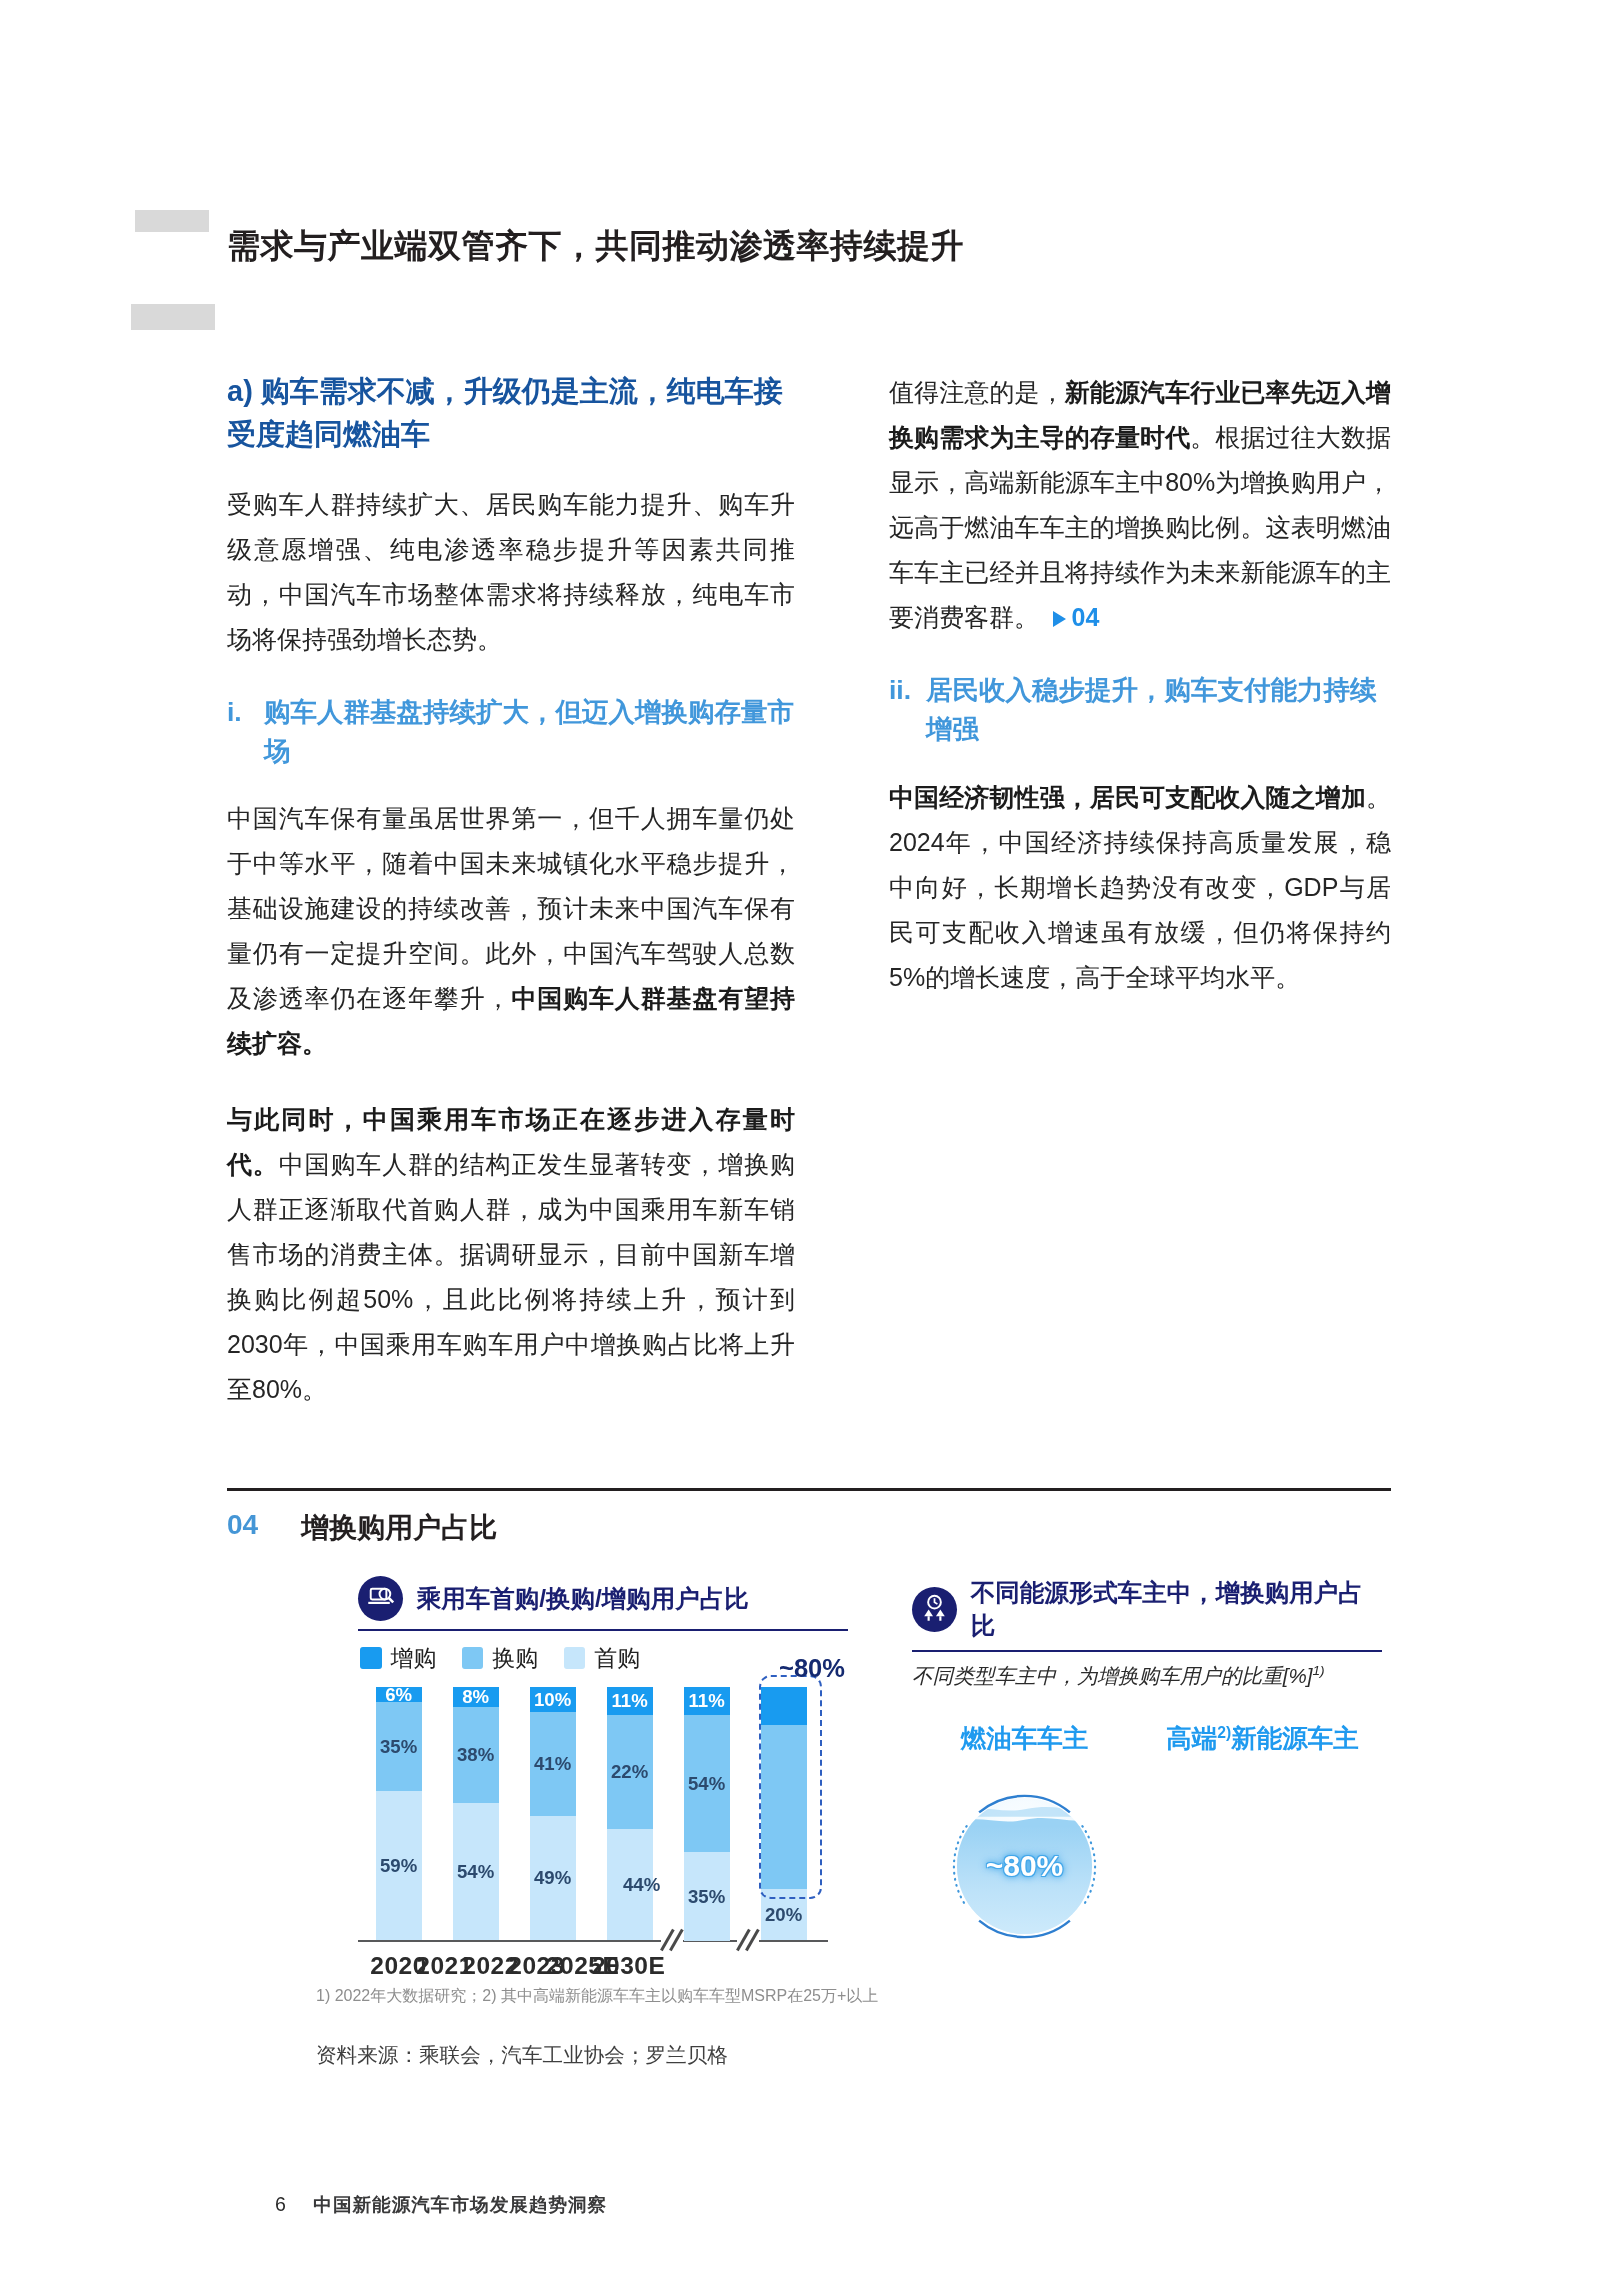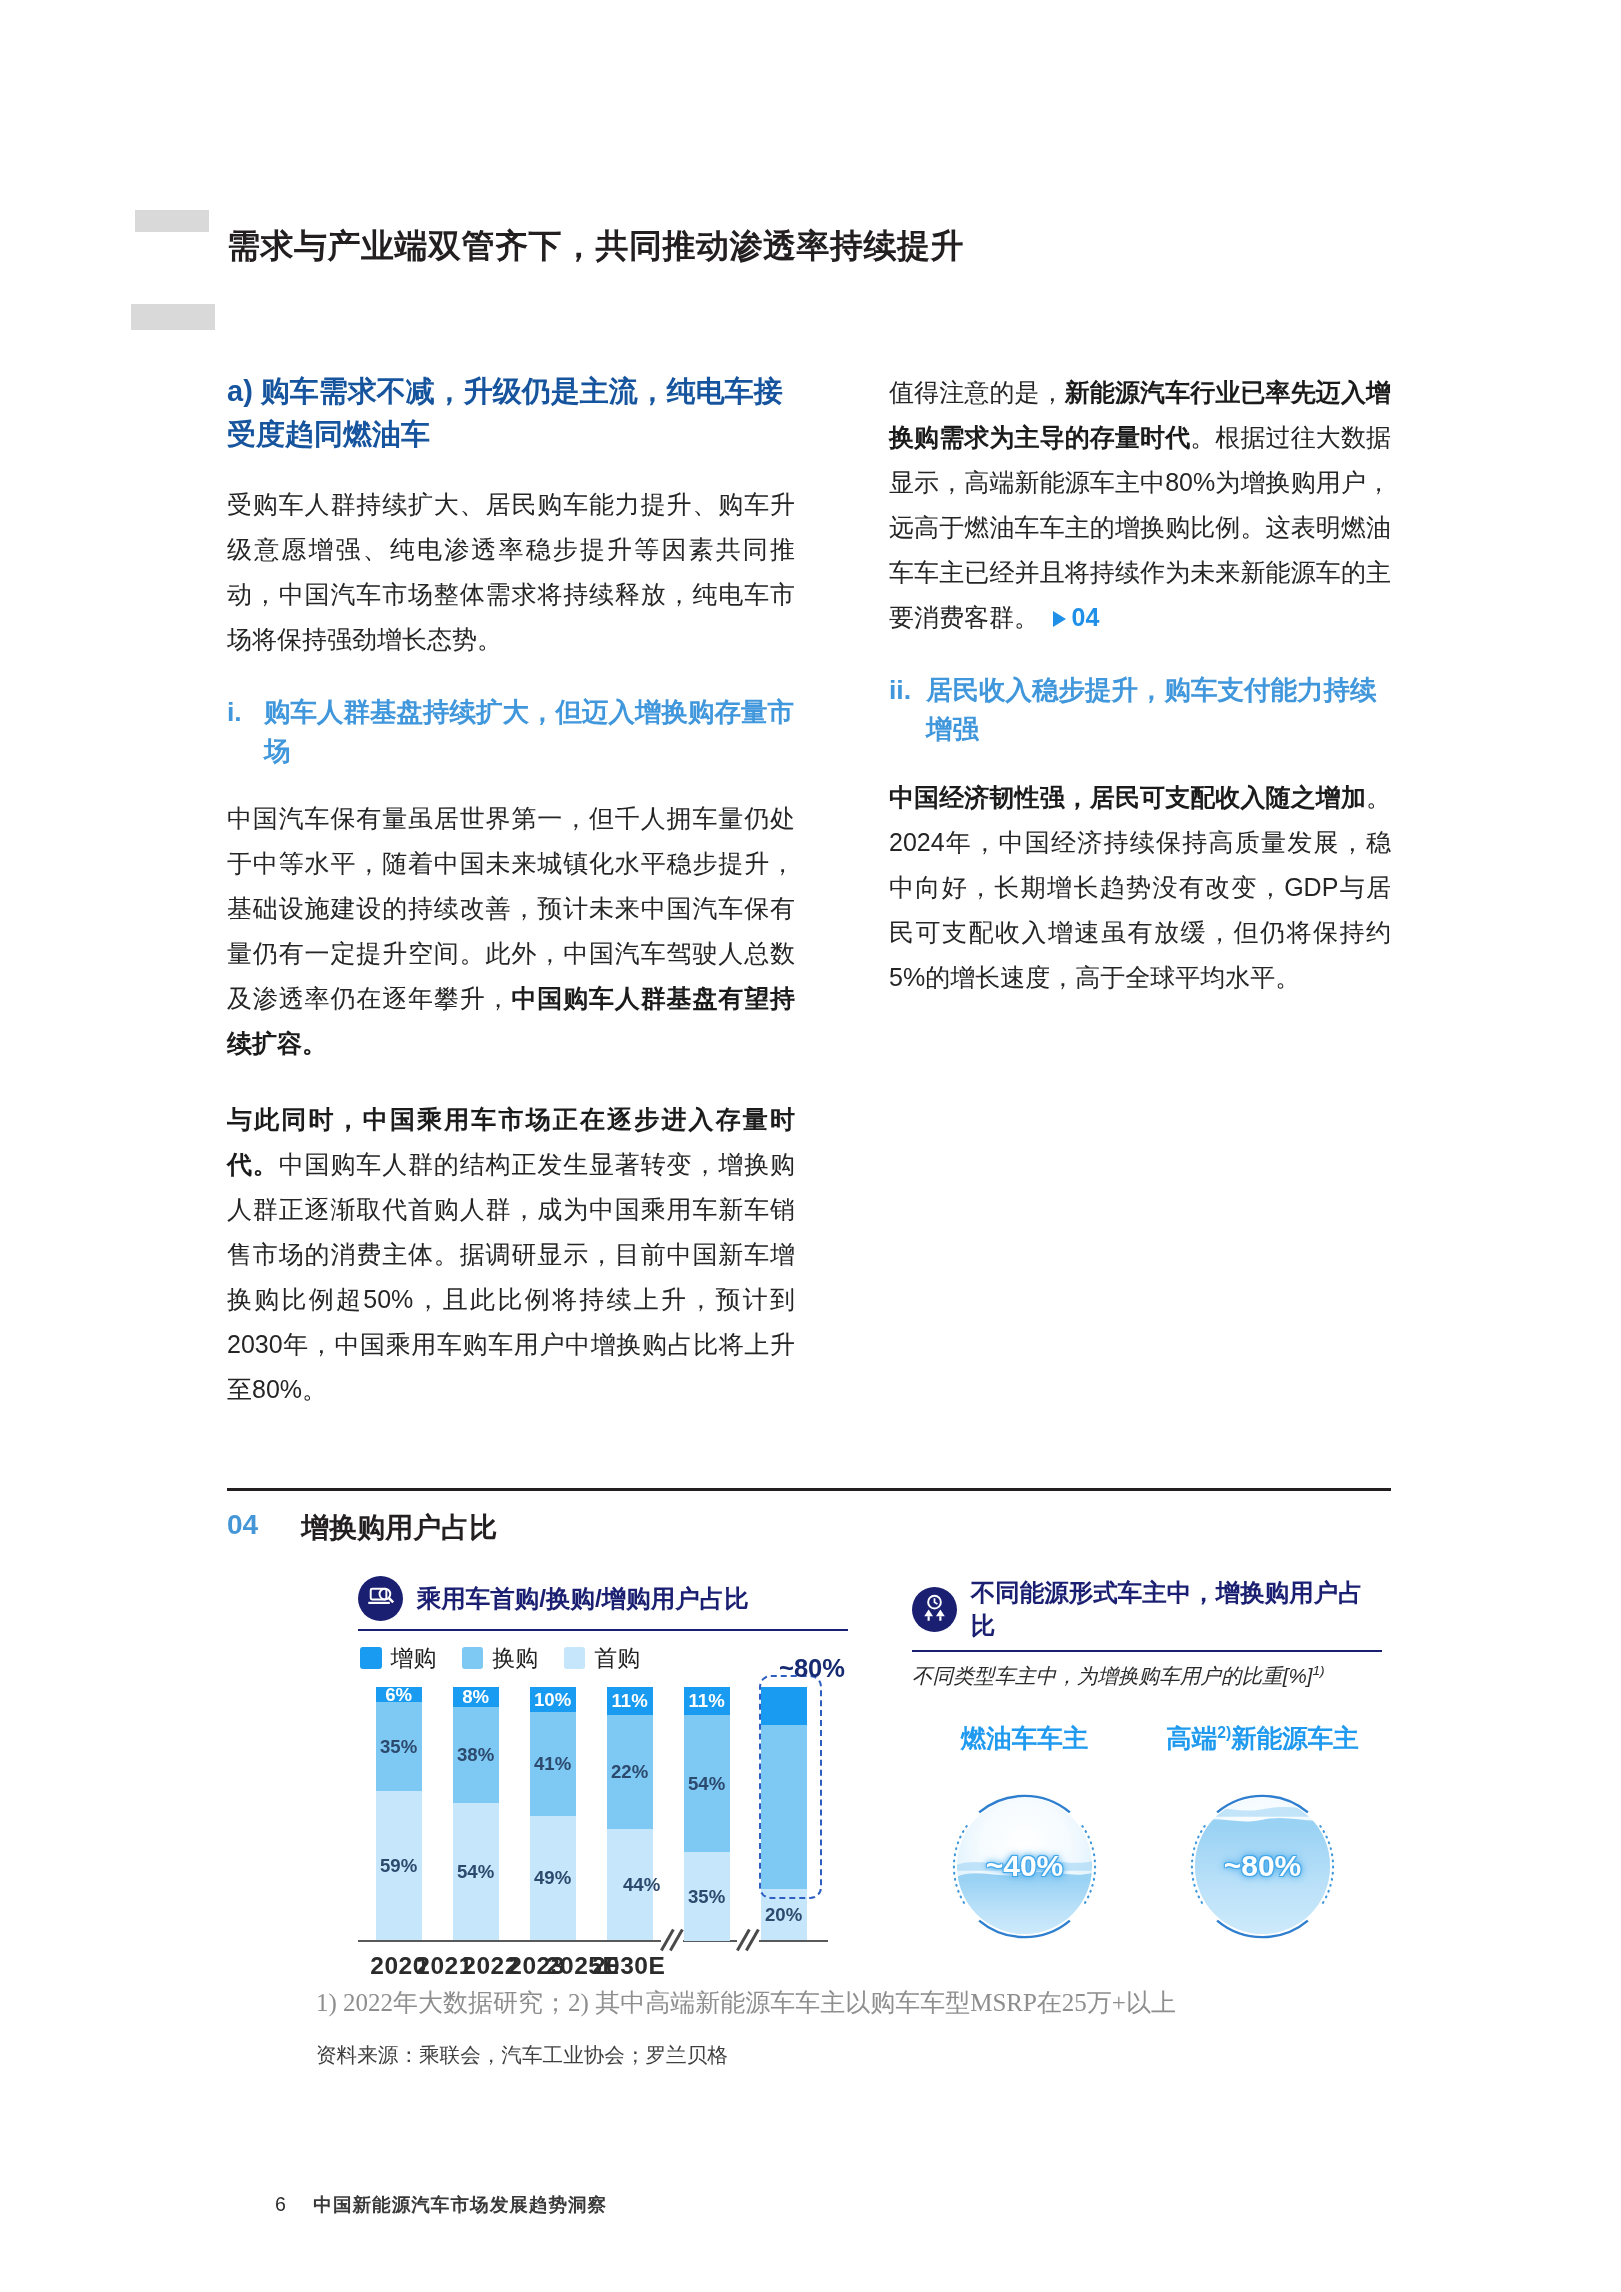--- a/index.html
+++ b/index.html
@@ -86,21 +86,21 @@
   .water{position:absolute;left:0;right:0;bottom:0;
     background:linear-gradient(180deg,#9AD2F4 0%,#BDE2F9 60%,#CDEAFB 100%);}
   .wave-svg{position:absolute;left:0;top:-14.7px;width:100%;height:15.7px;display:block;}
   .wave2{position:absolute;left:0;top:-24.5px;width:100%;height:15.7px;opacity:.55;}
   .gauge-value{position:absolute;inset:0;display:flex;align-items:center;justify-content:center;
     font-size:30px;font-weight:800;color:#fff;
     text-shadow:0 0 2.9px #45A8EA,0 0 5.9px #45A8EA,0 0 9.8px #45A8EA,
       1px 1px 0 #45A8EA,-1px -1px 0 #45A8EA,1px -1px 0 #45A8EA,-1px 1px 0 #45A8EA;}
 
   
-  .footnote{position:absolute;left:316px;top:1986px;font-size:25px;color:#8E8E8E;font-family:Liberation Serif, serif;}
+  .footnote{position:absolute;left:316px;top:1986px;font-size:16px;color:#8E8E8E;}
   .source{position:absolute;left:316px;top:2041px;font-size:20.6px;color:#3F3F3F;}
   .page-footer{position:absolute;left:275px;top:2192px;display:flex;gap:27.4px;align-items:baseline;}
   .pf-num{font-size:19.6px;color:#2b2b2b;}
   .pf-text{font-size:18.6px;font-weight:700;color:#39393A;letter-spacing:1px;}
 </style>
 </head>
 <body>
 
 <div class="gray-bar gb1"></div>
 <div class="gray-bar gb2"></div>
@@ -300,39 +300,20 @@
     </div>
     <div class="gauges">
       <div class="gauge">
         <svg class="ring" viewBox="0 0 150 150">
           <path d="M 28.7 19.8 A 72 72 0 0 1 121.3 19.8" fill="none" stroke="#2E7FD0" stroke-width="2.5"></path>
           <path d="M 28.7 130.2 A 72 72 0 0 0 121.3 130.2" fill="none" stroke="#2E7FD0" stroke-width="2.5"></path>
           <path d="M 16 33.7 A 72 72 0 0 0 16 116.3" fill="none" stroke="#3E97DB" stroke-width="2.2" stroke-dasharray="0.8 5.5" stroke-linecap="round"></path>
           <path d="M 134 33.7 A 72 72 0 0 1 134 116.3" fill="none" stroke="#3E97DB" stroke-width="2.2" stroke-dasharray="0.8 5.5" stroke-linecap="round"></path>
         </svg>
         <div class="gauge-inner">
-          <div class="water" style="height: 54px;">
-            <svg class="wave-svg wave2" viewBox="0 0 138 16" preserveAspectRatio="none">
-              <path d="M0 10 C 22 2, 46 14, 72 8 C 98 2, 118 12, 138 6 L138 16 L0 16 Z" fill="#9AD2F4"></path>
-            </svg>
-            <svg class="wave-svg" viewBox="0 0 138 16" preserveAspectRatio="none">
-              <path d="M0 12 C 20 3, 42 15, 69 9 C 96 3, 116 14, 138 8 L138 16 L0 16 Z" fill="#9AD2F4"></path>
-            </svg>
-          </div>
-        </div>
-        <div class="gauge-value">~40%</div>
-      </div>
-      <div class="gauge">
-        <svg class="ring" viewBox="0 0 150 150">
-          <path d="M 28.7 19.8 A 72 72 0 0 1 121.3 19.8" fill="none" stroke="#2E7FD0" stroke-width="2.5"></path>
-          <path d="M 28.7 130.2 A 72 72 0 0 0 121.3 130.2" fill="none" stroke="#2E7FD0" stroke-width="2.5"></path>
-          <path d="M 16 33.7 A 72 72 0 0 0 16 116.3" fill="none" stroke="#3E97DB" stroke-width="2.2" stroke-dasharray="0.8 5.5" stroke-linecap="round"></path>
-          <path d="M 134 33.7 A 72 72 0 0 1 134 116.3" fill="none" stroke="#3E97DB" stroke-width="2.2" stroke-dasharray="0.8 5.5" stroke-linecap="round"></path>
-        </svg>
-        <div class="gauge-inner">
           <div class="water" style="height: 108px;">
             <svg class="wave-svg wave2" viewBox="0 0 138 16" preserveAspectRatio="none">
               <path d="M0 10 C 22 2, 46 14, 72 8 C 98 2, 118 12, 138 6 L138 16 L0 16 Z" fill="#9AD2F4"></path>
             </svg>
             <svg class="wave-svg" viewBox="0 0 138 16" preserveAspectRatio="none">
               <path d="M0 12 C 20 3, 42 15, 69 9 C 96 3, 116 14, 138 8 L138 16 L0 16 Z" fill="#9AD2F4"></path>
             </svg>
           </div>
         </div>
         <div class="gauge-value">~80%</div>

